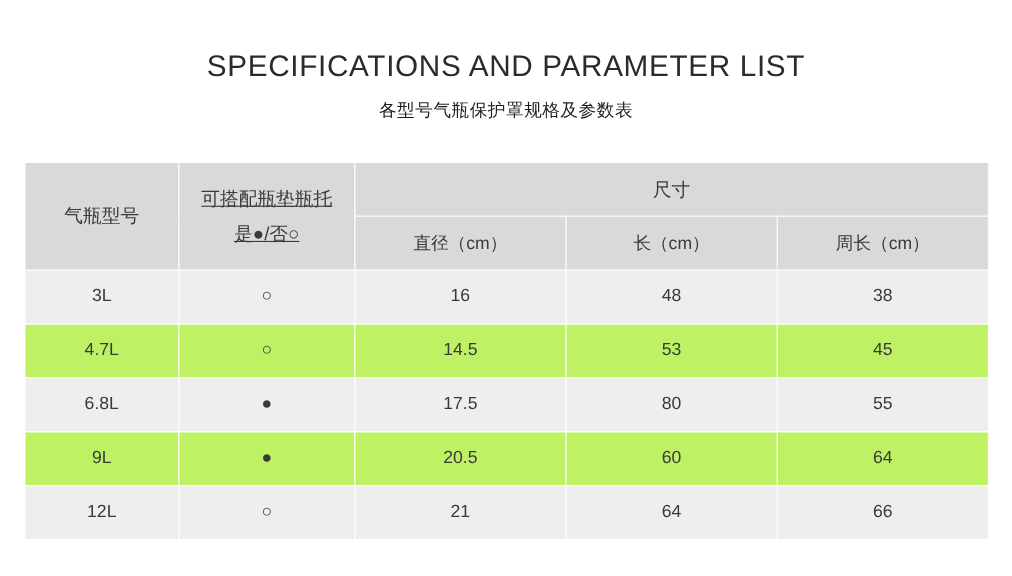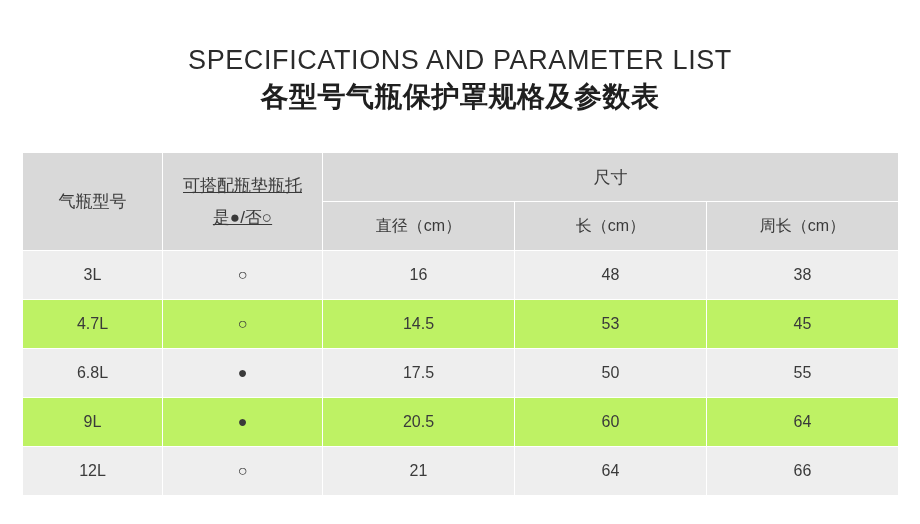--- a/index.html
+++ b/index.html
@@ -25,24 +25,24 @@
     padding-top: 44px;
   }
   .title-en {
     font-size: 27px;
     letter-spacing: 0.6px;
     color: #2b2b2b;
     font-weight: 400;
     line-height: 1.2;
   }
   .title-cn {
-    font-size: 28px;
-    font-weight: bold;
+    font-size: 16px;
+    font-weight: normal;
     color: #1f1f1f;
-    margin-top: 2px;
+    margin-top: 14px;
     letter-spacing: 0.5px;
   }
   .table-wrap {
     margin: 36px 22px 0 22px;
   }
   table.spec {
     border-collapse: collapse;
     width: 876px;
     table-layout: fixed;
   }
@@ -149,21 +149,21 @@
           <td>4.7L</td>
           <td class="mark mark-open">○</td>
           <td>14.5</td>
           <td>53</td>
           <td>45</td>
         </tr>
         <tr class="row-a">
           <td>6.8L</td>
           <td class="mark mark-filled">●</td>
           <td>17.5</td>
-          <td>50</td>
+          <td>80</td>
           <td>55</td>
         </tr>
         <tr class="row-b">
           <td>9L</td>
           <td class="mark mark-filled">●</td>
           <td>20.5</td>
           <td>60</td>
           <td>64</td>
         </tr>
         <tr class="row-a">

